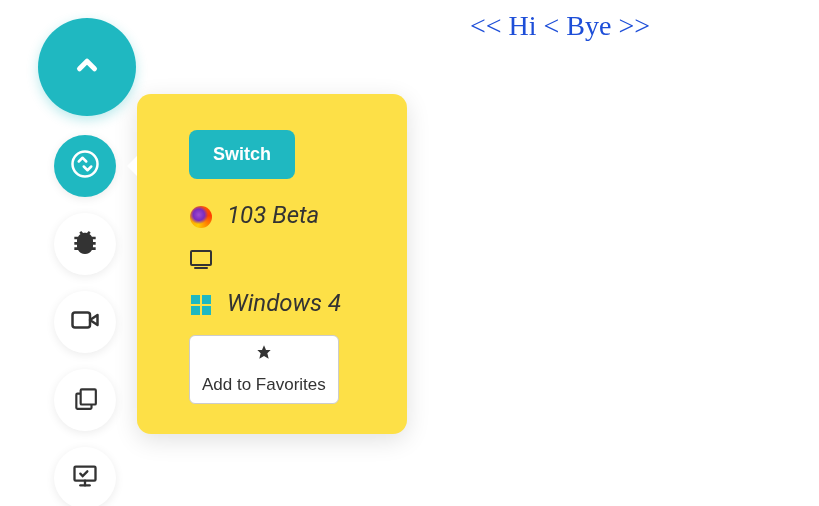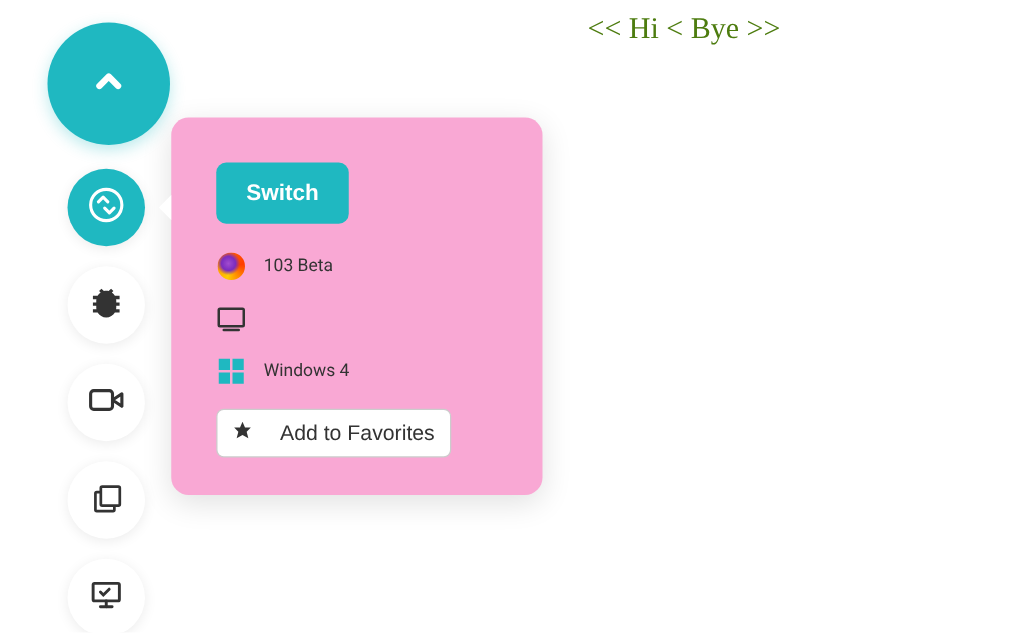--- a/index.html
+++ b/index.html
@@ -9,22 +9,22 @@
       width: 819px;
       height: 506px;
       position: relative;
       overflow: hidden;
     }
     .header-text {
       position: absolute;
       top: 10px;
       left: 470px;
       font-family: Georgia, serif;
-      font-size: 24px;
-      color: #4d7c0f;
+      font-size: 28px;
+      color: #1d4ed8;
       text-align: center;
     }
     .main-fab {
       position: absolute;
       left: 38px;
       top: 18px;
       width: 98px;
       height: 98px;
       border-radius: 50%;
       background: #1fb8c1;
@@ -55,25 +55,25 @@
       color: #444;
     }
     .side-btn.active {
       background: #1fb8c1;
       color: #fff;
     }
     .popup {
       position: absolute;
       left: 137px;
       top: 94px;
-      width: 297px;
-      background: #f9a8d4;
+      width: 270px;
+      background: #fde047;
       border-radius: 14px;
       box-shadow: 0 6px 24px rgba(0,0,0,0.12);
-      padding: 36px 36px 30px 36px;
+      padding: 36px 36px 30px 52px;
     }
     .popup::before {
       content: "";
       position: absolute;
       left: -10px;
       top: 62px;
       border-top: 10px solid transparent;
       border-bottom: 10px solid transparent;
       border-right: 10px solid #fff;
     }
@@ -83,44 +83,46 @@
       border: none;
       border-radius: 8px;
       padding: 14px 24px;
       font-size: 18px;
       font-weight: 600;
       cursor: pointer;
       margin-bottom: 22px;
     }
     .info-row {
       display: flex;
-      align-items: center;
+      align-items: flex-end;
       gap: 14px;
       margin-bottom: 18px;
       color: #333;
-      font-size: 14px;
+      font-size: 24px;
+      font-style: italic;
     }
     .info-icon {
       width: 24px;
       height: 24px;
       display: flex;
       align-items: center;
       justify-content: center;
     }
     .fav-btn {
       border: 1px solid #ccc;
       border-radius: 6px;
       background: #fff;
       padding: 8px 12px;
       font-size: 17px;
       color: #333;
       display: inline-flex;
       align-items: center;
-      gap: 22px;
-      cursor: pointer;
+      gap: 10px;
+      cursor: pointer;
+      flex-direction: column;
     }
     .firefox-icon {
       width: 22px;
       height: 22px;
       border-radius: 50%;
       background: radial-gradient(circle at 40% 40%, #a24ccf 0%, #7b2cbf 30%, transparent 50%),
                   conic-gradient(from 200deg, #ffcc00, #ff6a00, #ff3d00, #ffcc00);
     }
     .windows-icon {
       width: 20px;

